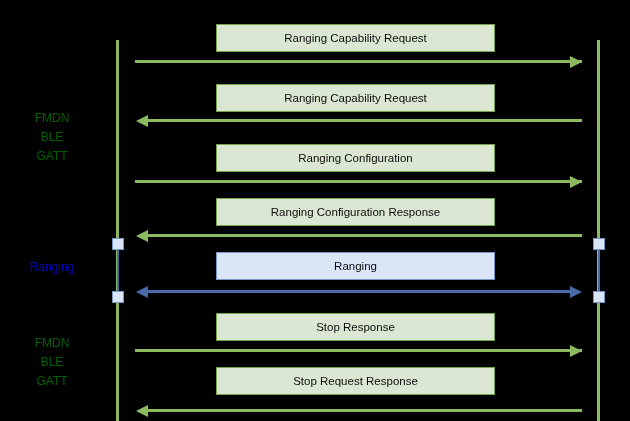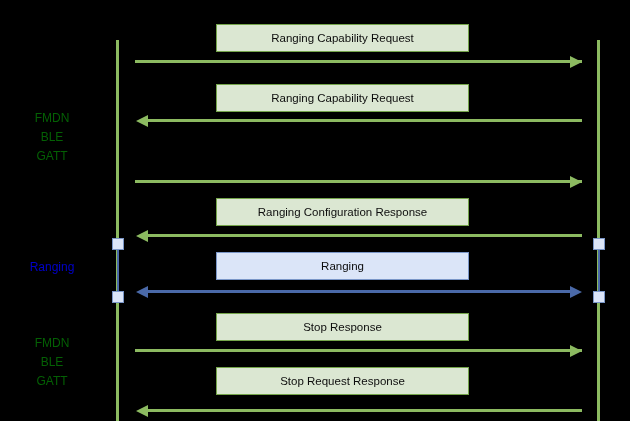--- a/index.html
+++ b/index.html
@@ -37,21 +37,21 @@
   .phase-green { color: #046004; }
   .phase-blue  { color: #0000cc; }
   #phase-top    { left: 2px; top: 109px; }
   #phase-middle { left: 2px; top: 258px; }
   #phase-bottom { left: 2px; top: 334px; }
 
   
   .msg-box {
     position: absolute;
     left: 216px;
-    width: 253px;
+    width: 279px;
     height: 28px;
     box-sizing: border-box;
     border: 1px solid #74a44a;
     background: #dbe7d2;
     color: #0d0d0d;
     font-size: 11.5px;
     display: flex;
     align-items: center;
     justify-content: center;
     text-align: center;
@@ -119,20 +119,21 @@
 GATT</div>
 
   <div class="msg-box" style="top:24px">Ranging Capability Request</div>
   <div class="arrow-line" style="left:135px; top:60px; width:447px"></div>
   <div class="arrow-head right" style="left:570px; top:55.5px"></div>
 
   <div class="msg-box" style="top:84px">Ranging Capability Request</div>
   <div class="arrow-line" style="left:148px; top:119px; width:434px"></div>
   <div class="arrow-head left" style="left:136px; top:114.5px"></div>
 
+  <div class="msg-box" style="top:144px">Ranging Configuration</div>
   <div class="arrow-line" style="left:135px; top:180px; width:447px"></div>
   <div class="arrow-head right" style="left:570px; top:175.5px"></div>
 
   <div class="msg-box" style="top:198px">Ranging Configuration Response</div>
   <div class="arrow-line" style="left:148px; top:234px; width:434px"></div>
   <div class="arrow-head left" style="left:136px; top:229.5px"></div>
 
   <div class="activation-line" style="left:117px; top:249px; height:48px"></div>
   <div class="activation-node" style="left:112px; top:238px"></div>
   <div class="activation-node" style="left:112px; top:291px"></div>

